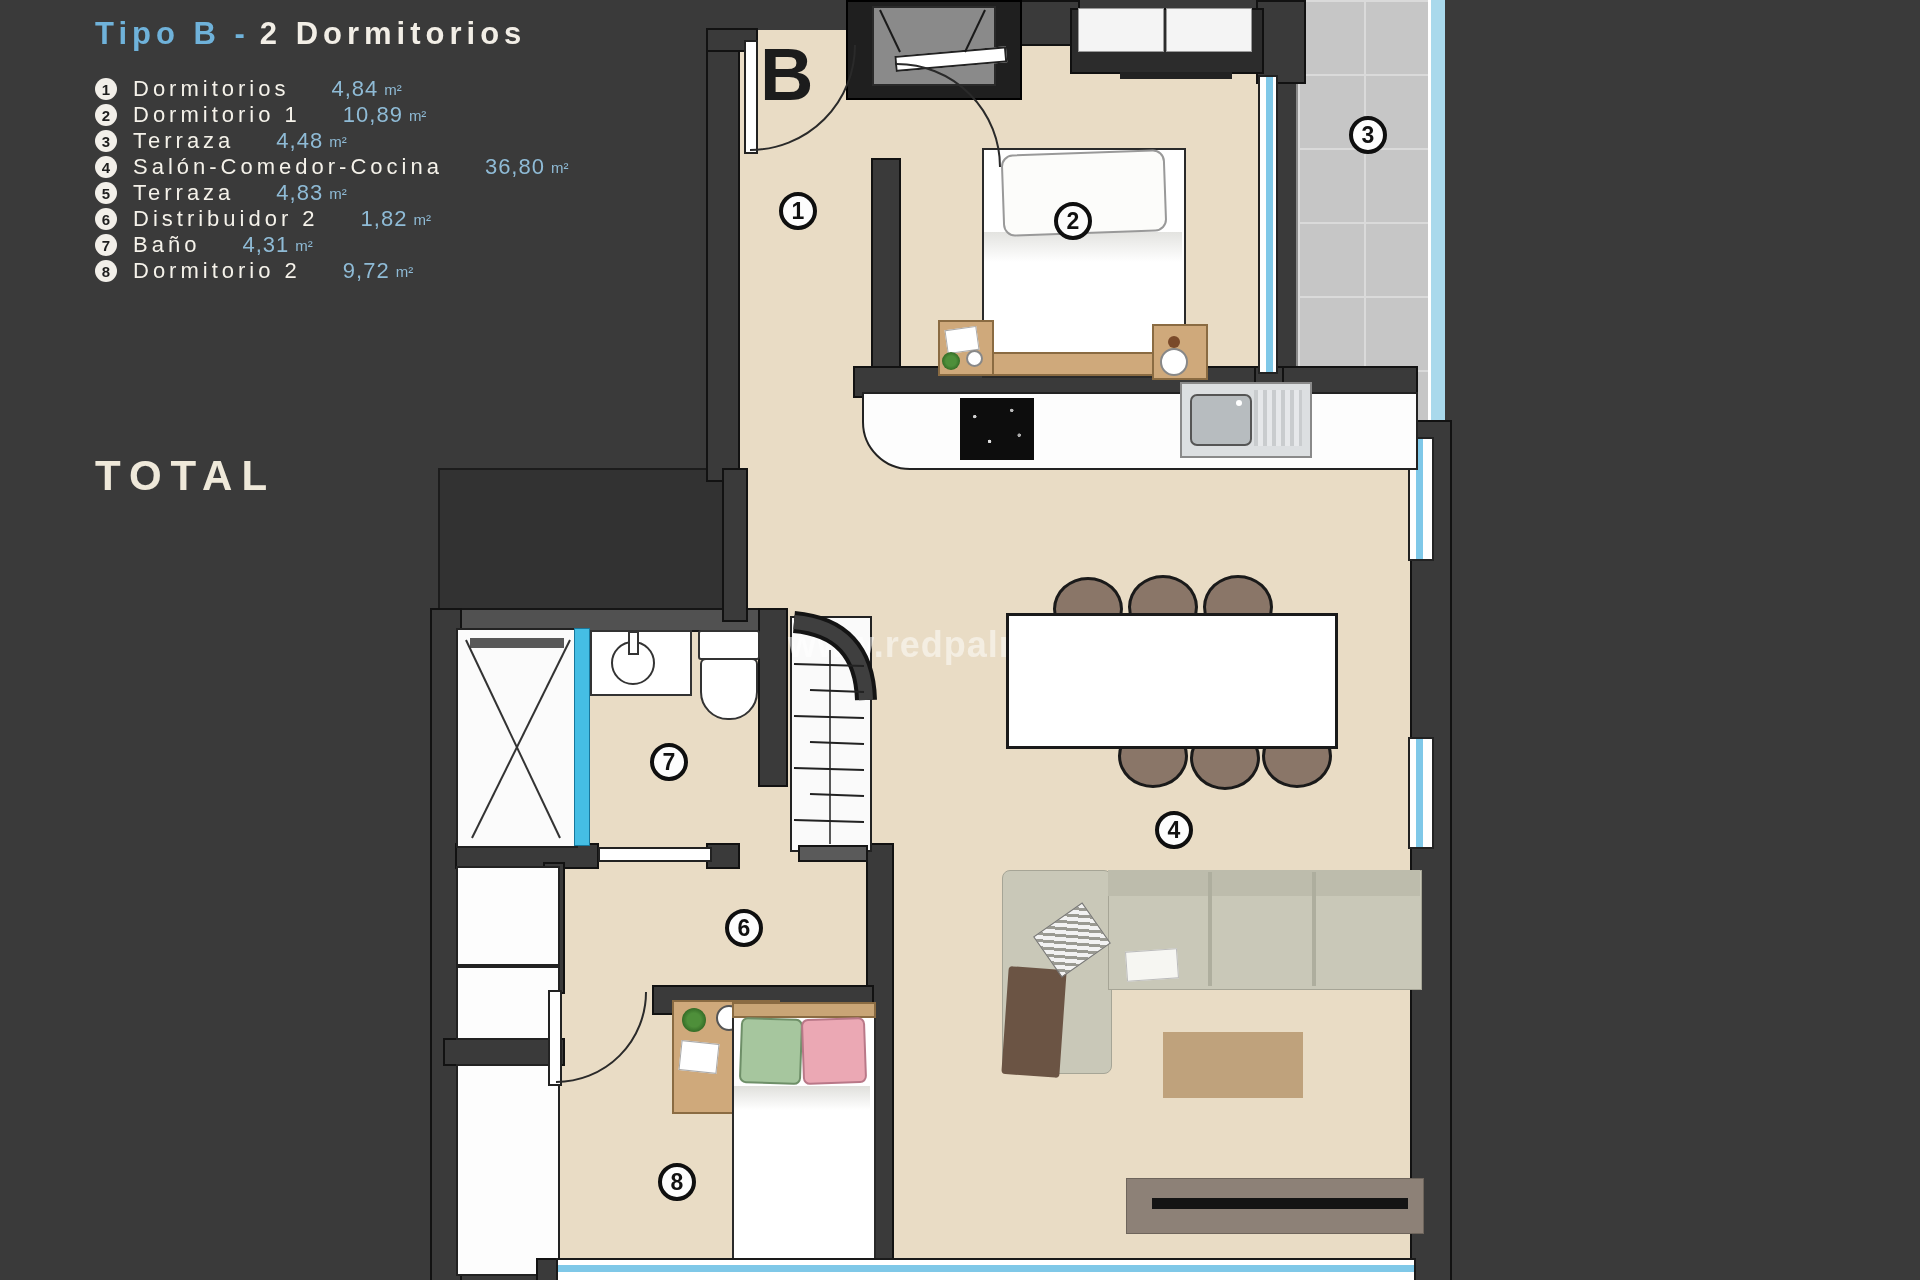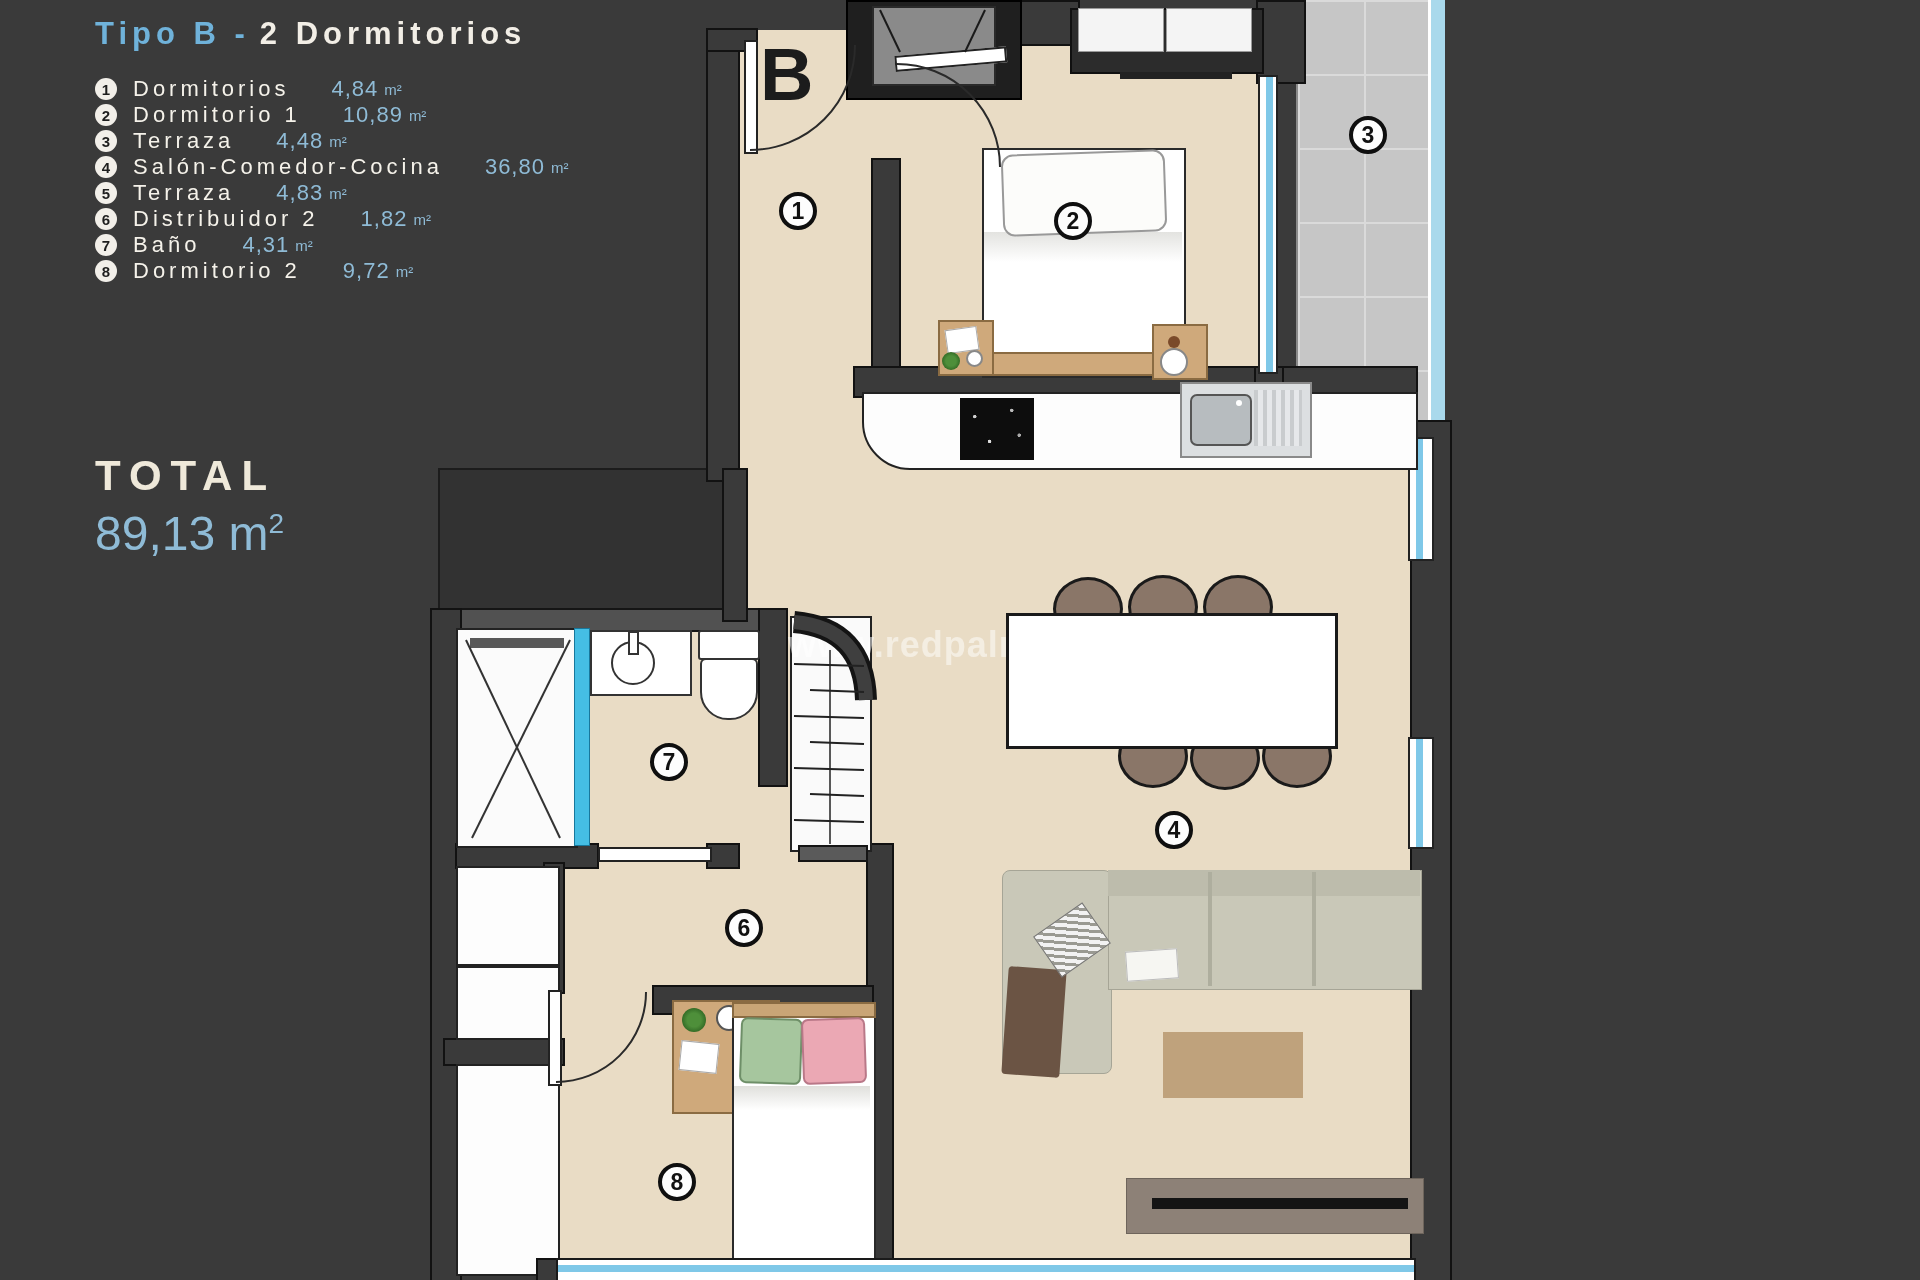--- a/index.html
+++ b/index.html
@@ -189,24 +189,20 @@
     </div>
     <div class="legend-row">
       <span class="lg-num">8</span>
       <span class="lg-name">Dormitorio 2</span>
       <span class="lg-val">9,72</span>
       <span class="lg-unit">m²</span>
     </div>
   </div>
 
   <div class="abs total-label">TOTAL</div>
-  <div class="abs total-value">
-    <span>89,13</span>
-    <span>m</span><sup>2</sup>
-  </div>
 
   <div class="abs floor" style="left:733px;top:30px;width:172px;height:445px;"></div>
   <div class="abs floor" style="left:895px;top:36px;width:365px;height:345px;"></div>
   <div class="abs floor" style="left:742px;top:460px;width:672px;height:808px;"></div>
   <div class="abs floor" style="left:455px;top:625px;width:305px;height:645px;"></div>
   <div class="abs floor" style="left:555px;top:1000px;width:315px;height:270px;"></div>
 
   <div class="abs tiles"></div>
   <div class="abs terr-edge"></div>
 

